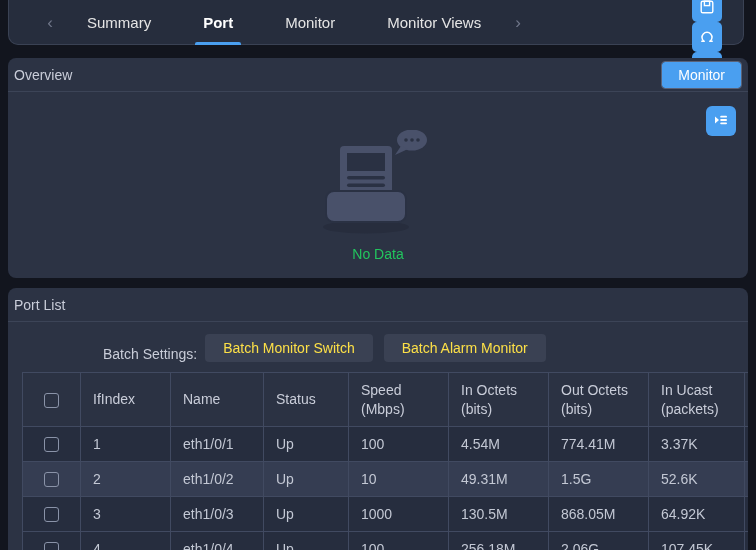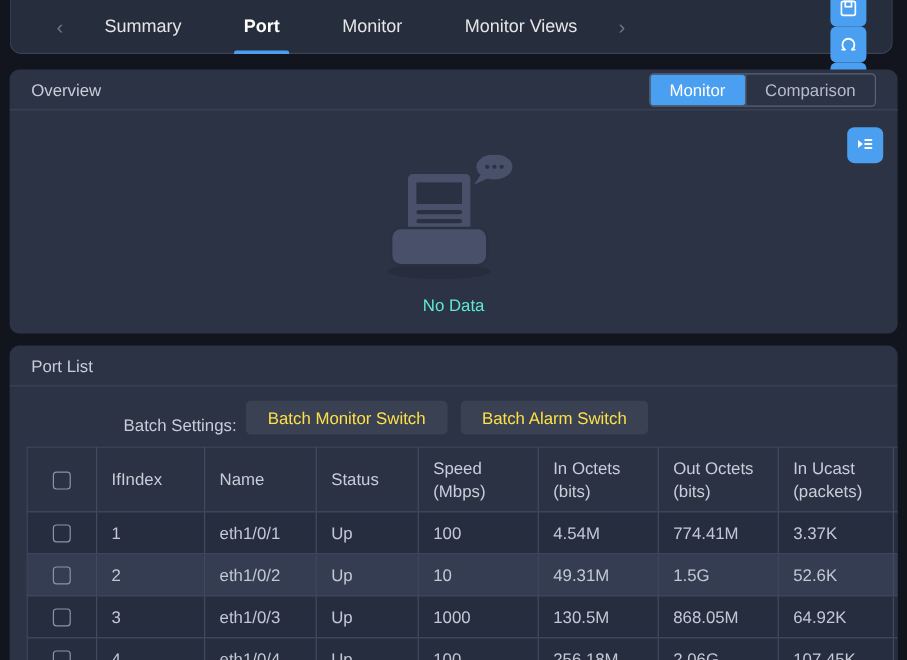--- a/index.html
+++ b/index.html
@@ -50,21 +50,21 @@
   
   .panel {
     position: absolute; left: 8px; width: 740px;
     background: #2c3344; border-radius: 8px;
   }
   #overview-panel { top: 58px; height: 220px; }
   #portlist-panel { top: 288px; height: 338px; border-radius: 8px 8px 0 0; overflow: hidden; }
 
   .panel-header {
     height: 34px; display: flex; align-items: center;
-    padding: 0 18px; border-bottom: 1px solid #3c4457;
+    padding: 0 6px; border-bottom: 1px solid #3c4457;
   }
   .panel-title { font-size: 14px; color: #c9cdd9; }
 
   
   .seg-group {
     margin-left: auto; display: flex;
     border: 1px solid #5a6277; border-radius: 4px; overflow: hidden;
     height: 28px;
   }
   .seg {
@@ -82,21 +82,21 @@
     position: absolute; top: 14px; right: 12px;
     width: 30px; height: 30px; background: #4a9ff0; border: none;
     border-radius: 6px; cursor: pointer;
     display: flex; align-items: center; justify-content: center;
   }
   .empty-state {
     position: absolute; left: 0; right: 0; top: 0; bottom: 0;
     display: flex; flex-direction: column; align-items: center;
     justify-content: center; padding-top: 22px;
   }
-  .empty-text { font-size: 14px; color: #5eead4; margin-top: 6px; }
+  .empty-text { font-size: 14px; color: #22c55e; margin-top: 6px; }
 
   
   .batch-row {
     display: flex; align-items: flex-end;
     padding: 12px 0 0 95px; height: 40px;
   }
   .batch-label { font-size: 14px; color: #c9cdd9; margin-right: 8px; white-space: nowrap; }
   .batch-btn {
     height: 28px; background: #3a4153; color: #fde047;
     border: none; border-radius: 4px; font-size: 14px;
@@ -178,21 +178,20 @@
       </span>
     </button>
   </div>
 </div>
 
 <div class="panel" id="overview-panel">
   <div class="panel-header">
     <span class="panel-title">Overview</span>
     <div class="seg-group">
       <button class="seg active">Monitor</button>
-      <button class="seg">Comparison</button>
     </div>
   </div>
 
   <div class="overview-body">
     <button class="legend-btn">
       <span>
         <svg width="16" height="16" viewBox="0 0 16 16" fill="#ffffff">
           <polygon points="2,4.6 6,8 2,11.4"></polygon>
           <rect x="7.2" y="3.8" width="6.8" height="1.8" rx="0.9"></rect>
           <rect x="7.2" y="7.1" width="6.8" height="1.8" rx="0.9"></rect>
@@ -223,21 +222,21 @@
 </div>
 
 <div class="panel" id="portlist-panel">
   <div class="panel-header">
     <span class="panel-title">Port List</span>
   </div>
 
   <div class="batch-row">
     <span class="batch-label">Batch Settings:</span>
     <button class="batch-btn">Batch Monitor Switch</button>
-    <button class="batch-btn">Batch Alarm Switch</button>
+    <button class="batch-btn">Batch Alarm Monitor</button>
   </div>
 
   <div class="table-wrap">
     <table>
       <colgroup>
         <col class="col-check">
           <col class="col-ifindex">
           <col class="col-name">
           <col class="col-status">
         <col class="col-speed">

